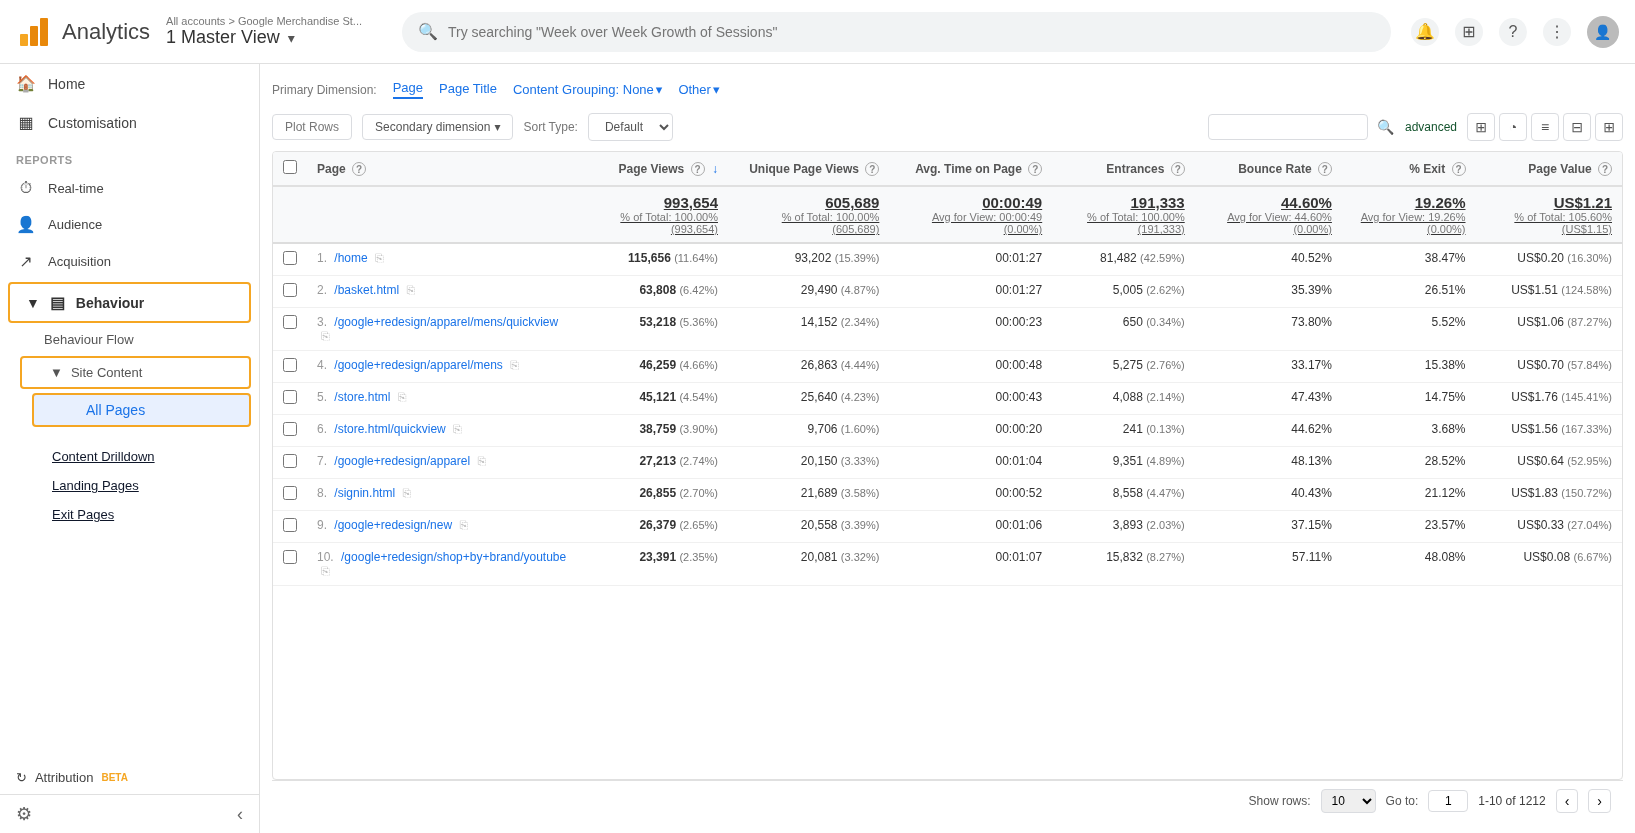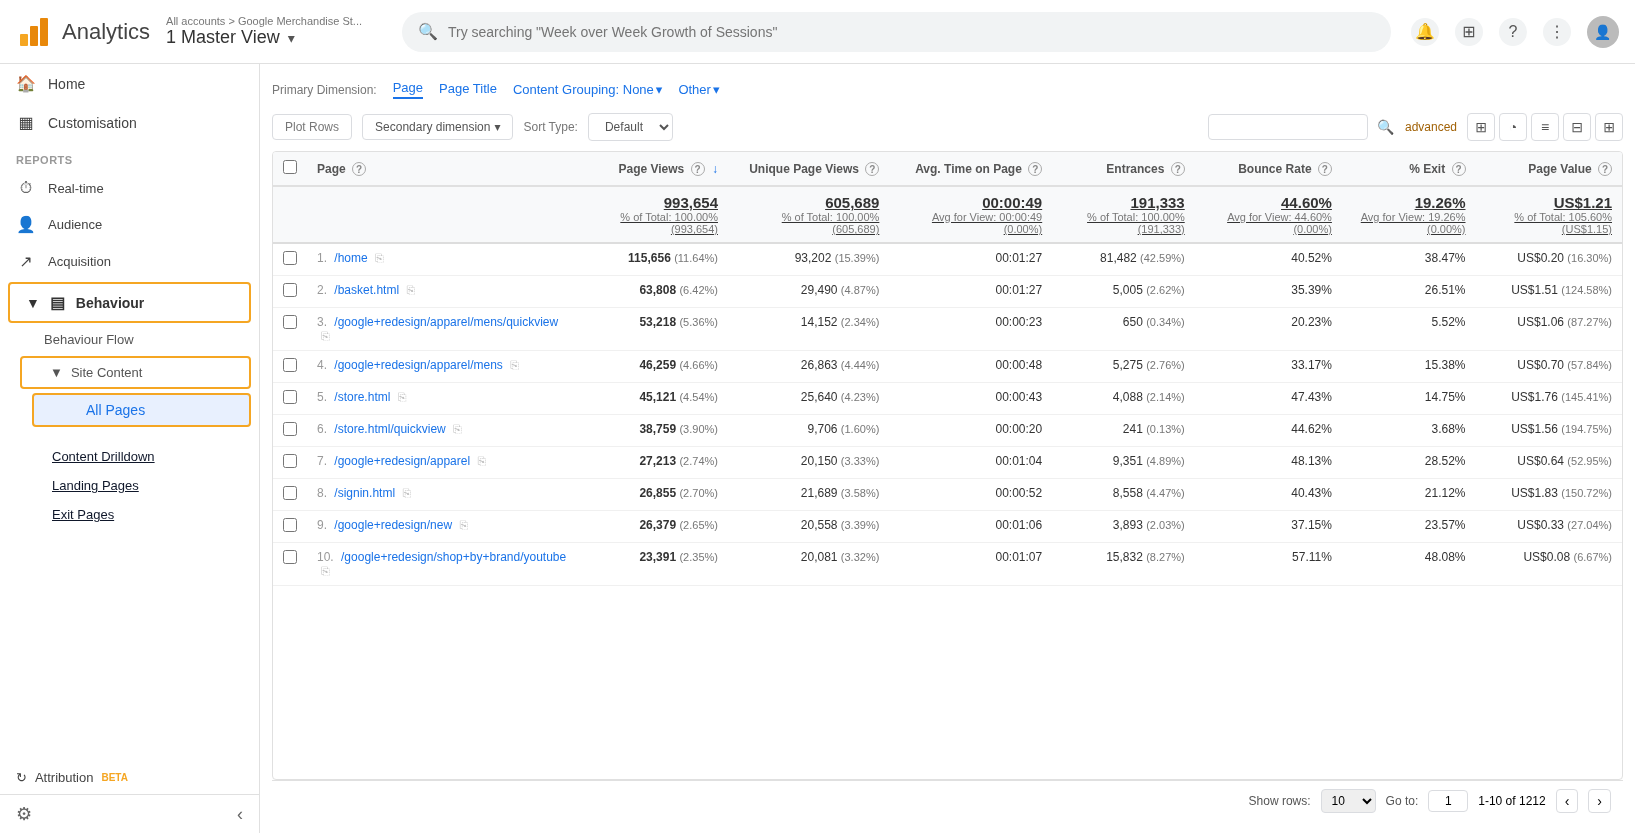--- a/index.html
+++ b/index.html
@@ -103,21 +103,21 @@
     .sort-label { font-size: 12px; color: #777; }
     .sort-select {
       padding: 5px 12px; border: 1px solid #dadce0; border-radius: 4px;
       font-size: 12px; color: #555; background: #fff; cursor: pointer;
     }
     .spacer { flex: 1; }
     .search-input-sm {
       padding: 5px 10px; border: 1px solid #dadce0; border-radius: 4px;
       font-size: 12px; width: 160px; outline: none;
     }
-    .advanced-link { font-size: 12px; color: #a16207; cursor: pointer; }
+    .advanced-link { font-size: 12px; color: #14532d; cursor: pointer; }
     .view-icons { display: flex; gap: 4px; }
     .view-icon-btn {
       width: 28px; height: 28px; border: 1px solid #dadce0; border-radius: 4px;
       display: flex; align-items: center; justify-content: center; cursor: pointer; font-size: 14px; color: #555;
     }
 
     
     .table-wrapper { flex: 1; overflow-y: auto; border: 1px solid #e0e0e0; border-radius: 4px; }
     table { width: 100%; border-collapse: collapse; font-size: 12px; }
     thead th {
@@ -140,21 +140,21 @@
     .pct { font-size: 11px; color: #777; }
 
     
     .pagination-bar {
       display: flex; align-items: center; justify-content: flex-end; gap: 10px;
       padding: 8px 12px; border-top: 1px solid #e0e0e0; font-size: 12px; color: #555;
     }
     .page-select { border: 1px solid #dadce0; border-radius: 4px; padding: 3px 6px; font-size: 12px; }
     .page-input { border: 1px solid #dadce0; border-radius: 4px; padding: 3px 6px; font-size: 12px; width: 40px; text-align: center; }
     .page-nav-btn { border: 1px solid #dadce0; border-radius: 4px; padding: 3px 8px; cursor: pointer; background: #fff; font-size: 14px; }
-    .page-range { font-size: 12px; color: #000000; }
+    .page-range { font-size: 12px; color: #404040; }
 
     .checkbox { width: 14px; height: 14px; }
     .sort-arrow { color: #1a73e8; margin-left: 4px; }
 
     .info-icon { display: inline-block; width: 14px; height: 14px; border-radius: 50%; border: 1px solid #aaa; text-align: center; line-height: 13px; font-size: 10px; color: #888; cursor: pointer; margin-left: 3px; }
   </style>
 </head>
 <body>
 
 <div class="top-header">
@@ -424,21 +424,21 @@
     <td class="num">
       <strong>53,218</strong> <span class="pct">(5.36%)</span>
     </td>
     <td class="num">
       14,152 <span class="pct">(2.34%)</span>
     </td>
     <td class="num">00:00:23</td>
     <td class="num">
       650 <span class="pct">(0.34%)</span>
     </td>
-    <td class="num">20.23%</td>
+    <td class="num">73.80%</td>
     <td class="num">5.52%</td>
     <td class="num">
       US$1.06 <span class="pct">(87.27%)</span>
     </td>
   </tr>
             <tr>
     <td><input type="checkbox" class="checkbox" style=""></td>
     <td>
       <span class="row-num">4.</span>
       <a class="page-link">/google+redesign/apparel/mens</a>
@@ -496,21 +496,21 @@
     <td class="num">
       9,706 <span class="pct">(1.60%)</span>
     </td>
     <td class="num">00:00:20</td>
     <td class="num">
       241 <span class="pct">(0.13%)</span>
     </td>
     <td class="num">44.62%</td>
     <td class="num">3.68%</td>
     <td class="num">
-      US$1.56 <span class="pct">(194.75%)</span>
+      US$1.56 <span class="pct">(167.33%)</span>
     </td>
   </tr>
             <tr>
     <td><input type="checkbox" class="checkbox" style=""></td>
     <td>
       <span class="row-num">7.</span>
       <a class="page-link">/google+redesign/apparel</a>
       <span class="copy-icon">⎘</span>
     </td>
     <td class="num">

